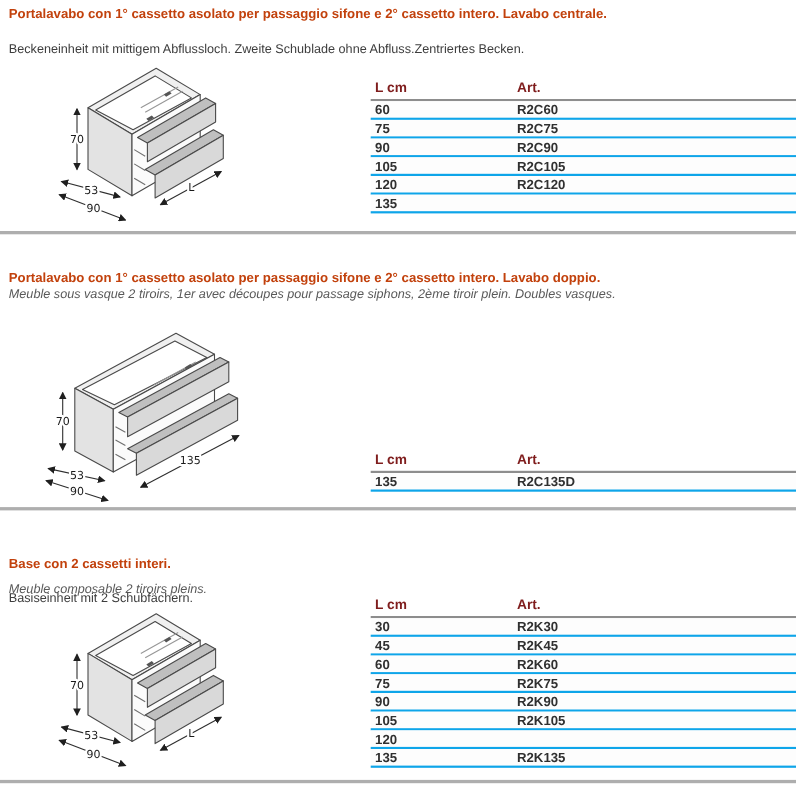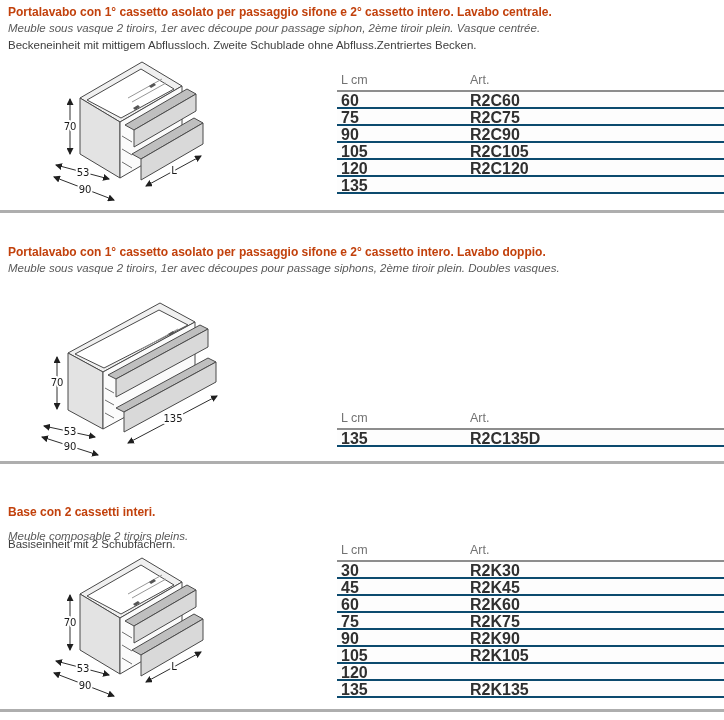--- a/index.html
+++ b/index.html
@@ -8,26 +8,26 @@
     font-family:"Liberation Sans", sans-serif; overflow:hidden;
   }
   .sec-title { position:absolute; left:8px; font-weight:700; font-size:12px; color:#c2410c; white-space:nowrap; }
   .sec-fr    { position:absolute; left:8px; font-style:italic; font-size:11.5px; color:#595959; white-space:nowrap; }
   .sec-de    { position:absolute; left:8px; font-size:11.5px; color:#3d3d3d; white-space:nowrap; }
 
   .tbl { position:absolute; left:337px; width:387px; }
   .tbl .hd {
     display:flex; height:20px; align-items:center;
     border-bottom:2px solid #8d8d8d;
-    font-weight:400; font-size:12.5px; color:#737373;
+    font-weight:700; font-size:12.5px; color:#7f1d1d;
   }
   .tbl .row {
-    display:flex; height:15px; align-items:flex-start;
-    border-bottom:2px solid #0c4a6e;
-    font-weight:700; font-size:16px; color:#303030;
+    display:flex; height:15px; align-items:center;
+    border-bottom:2px solid #0ea5e9;
+    font-weight:700; font-size:12px; color:#303030;
     background:#fdfdfd;
   }
   .c1 { width:133px; padding-left:4px; box-sizing:border-box; }
   .c2 { flex:1; }
 
   .divider { position:absolute; left:0; width:724px; height:3px; background:#aeaeae; }
 
   .drawing { position:absolute; }
   .drawing .dim-text {
     paint-order:stroke; stroke:#ffffff; stroke-width:4px; stroke-linejoin:round;
@@ -45,21 +45,20 @@
 
   <svg width="0" height="0" style="position:absolute" aria-hidden="true">
     <defs>
       <marker id="arr" viewBox="0 0 10 10" refX="8.5" refY="5" markerWidth="7" markerHeight="7" orient="auto-start-reverse">
         <path d="M0,0 L10,5 L0,10 z" fill="#1f1f1f"></path>
       </marker>
     </defs>
   </svg>
 
   <div class="sec-title" style="top:5px">Portalavabo con 1° cassetto asolato per passaggio sifone e 2° cassetto intero. Lavabo centrale.</div>
-  <div class="sec-fr" style="top:22px">Meuble sous vasque 2 tiroirs, 1er avec découpe pour passage siphon, 2ème tiroir plein. Vasque centrée.</div>
   <div class="sec-de" style="top:39px">Beckeneinheit mit mittigem Abflussloch. Zweite Schublade ohne Abfluss.Zentriertes Becken.</div>
 
   <svg class="drawing" style="left:40px; top:60px" width="280" height="160" viewBox="0 0 280 160">
     <g class="cab">
       <polygon points="40,38 102,2 142,26 80,62" fill="#f0f0f0"></polygon>
       <polygon points="47,40 101,9 134,29 81,58" fill="#ffffff"></polygon>
       <line class="rail" x1="88" y1="38" x2="122" y2="19"></line>
       <line class="rail" x1="92" y1="42" x2="126" y2="23"></line>
       <polygon points="109,26 114,23 116,25 111,28" fill="#555555" stroke="none"></polygon>
       <polygon points="93,48 98,45 100,47 95,50" fill="#555555" stroke="none"></polygon>

